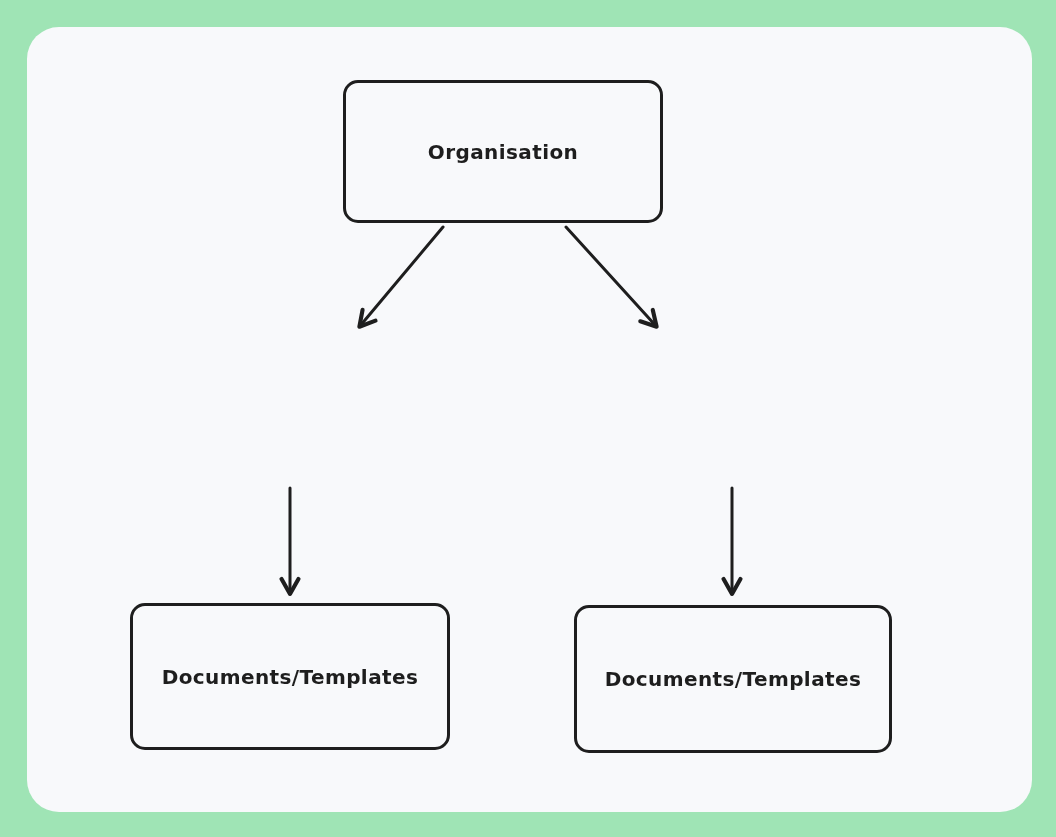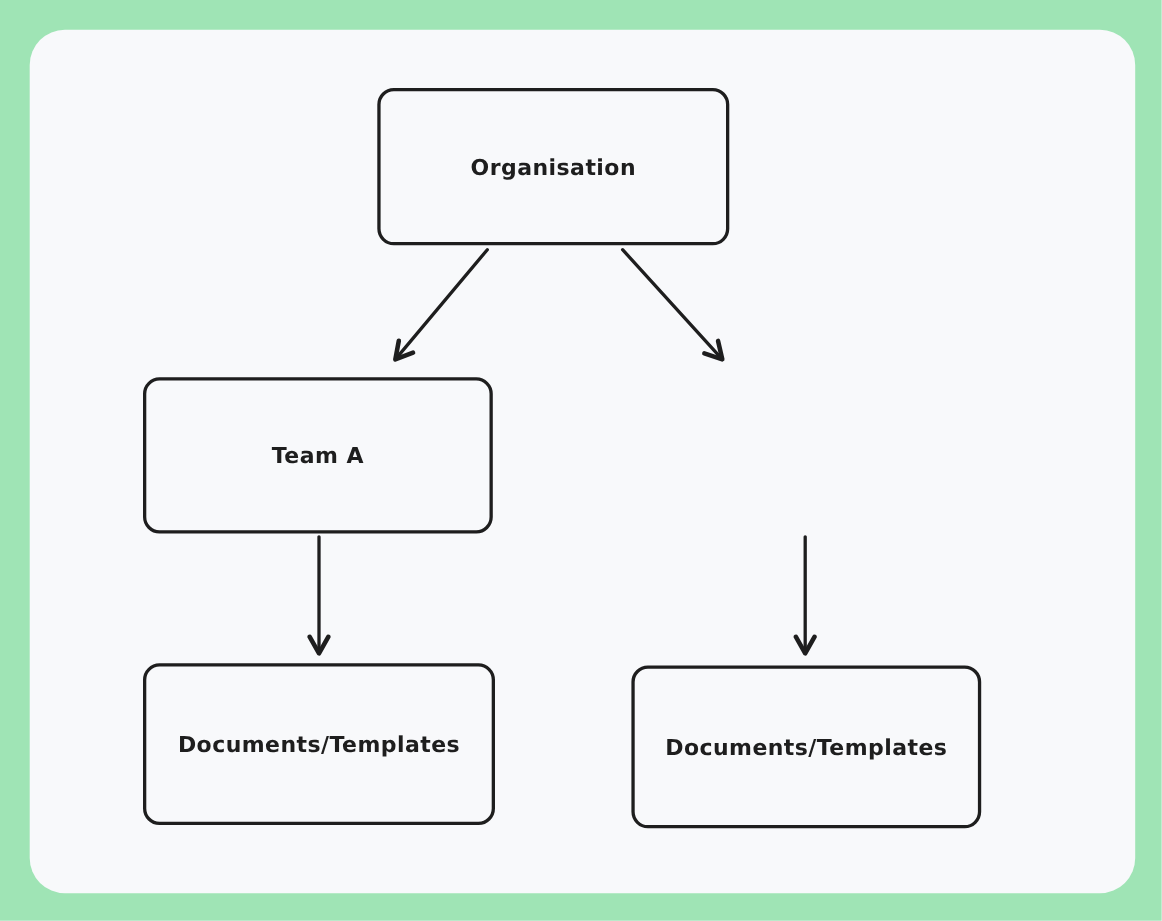--- a/index.html
+++ b/index.html
@@ -71,23 +71,20 @@
     <line x1="443" y1="227" x2="360" y2="326" stroke="#1e1e1e" stroke-width="3" stroke-linecap="round" marker-end="url(#arrowhead)"></line>
     <line x1="566" y1="227" x2="656" y2="326" stroke="#1e1e1e" stroke-width="3" stroke-linecap="round" marker-end="url(#arrowhead)"></line>
     <line x1="290" y1="488" x2="290" y2="593" stroke="#1e1e1e" stroke-width="3" stroke-linecap="round" marker-end="url(#arrowhead)"></line>
     <line x1="732" y1="488" x2="732" y2="593" stroke="#1e1e1e" stroke-width="3" stroke-linecap="round" marker-end="url(#arrowhead)"></line>
   </svg>
 
   <div class="node" id="node-organisation">
     <span>Organisation</span>
   </div>
 
-  <div class="node" id="node-team-a">
-    <span>Team A</span>
-  </div>
 
 
   <div class="node" id="node-docs-a">
     <span>Documents/Templates</span>
   </div>
 
   <div class="node" id="node-docs-b">
     <span>Documents/Templates</span>
   </div>
 

